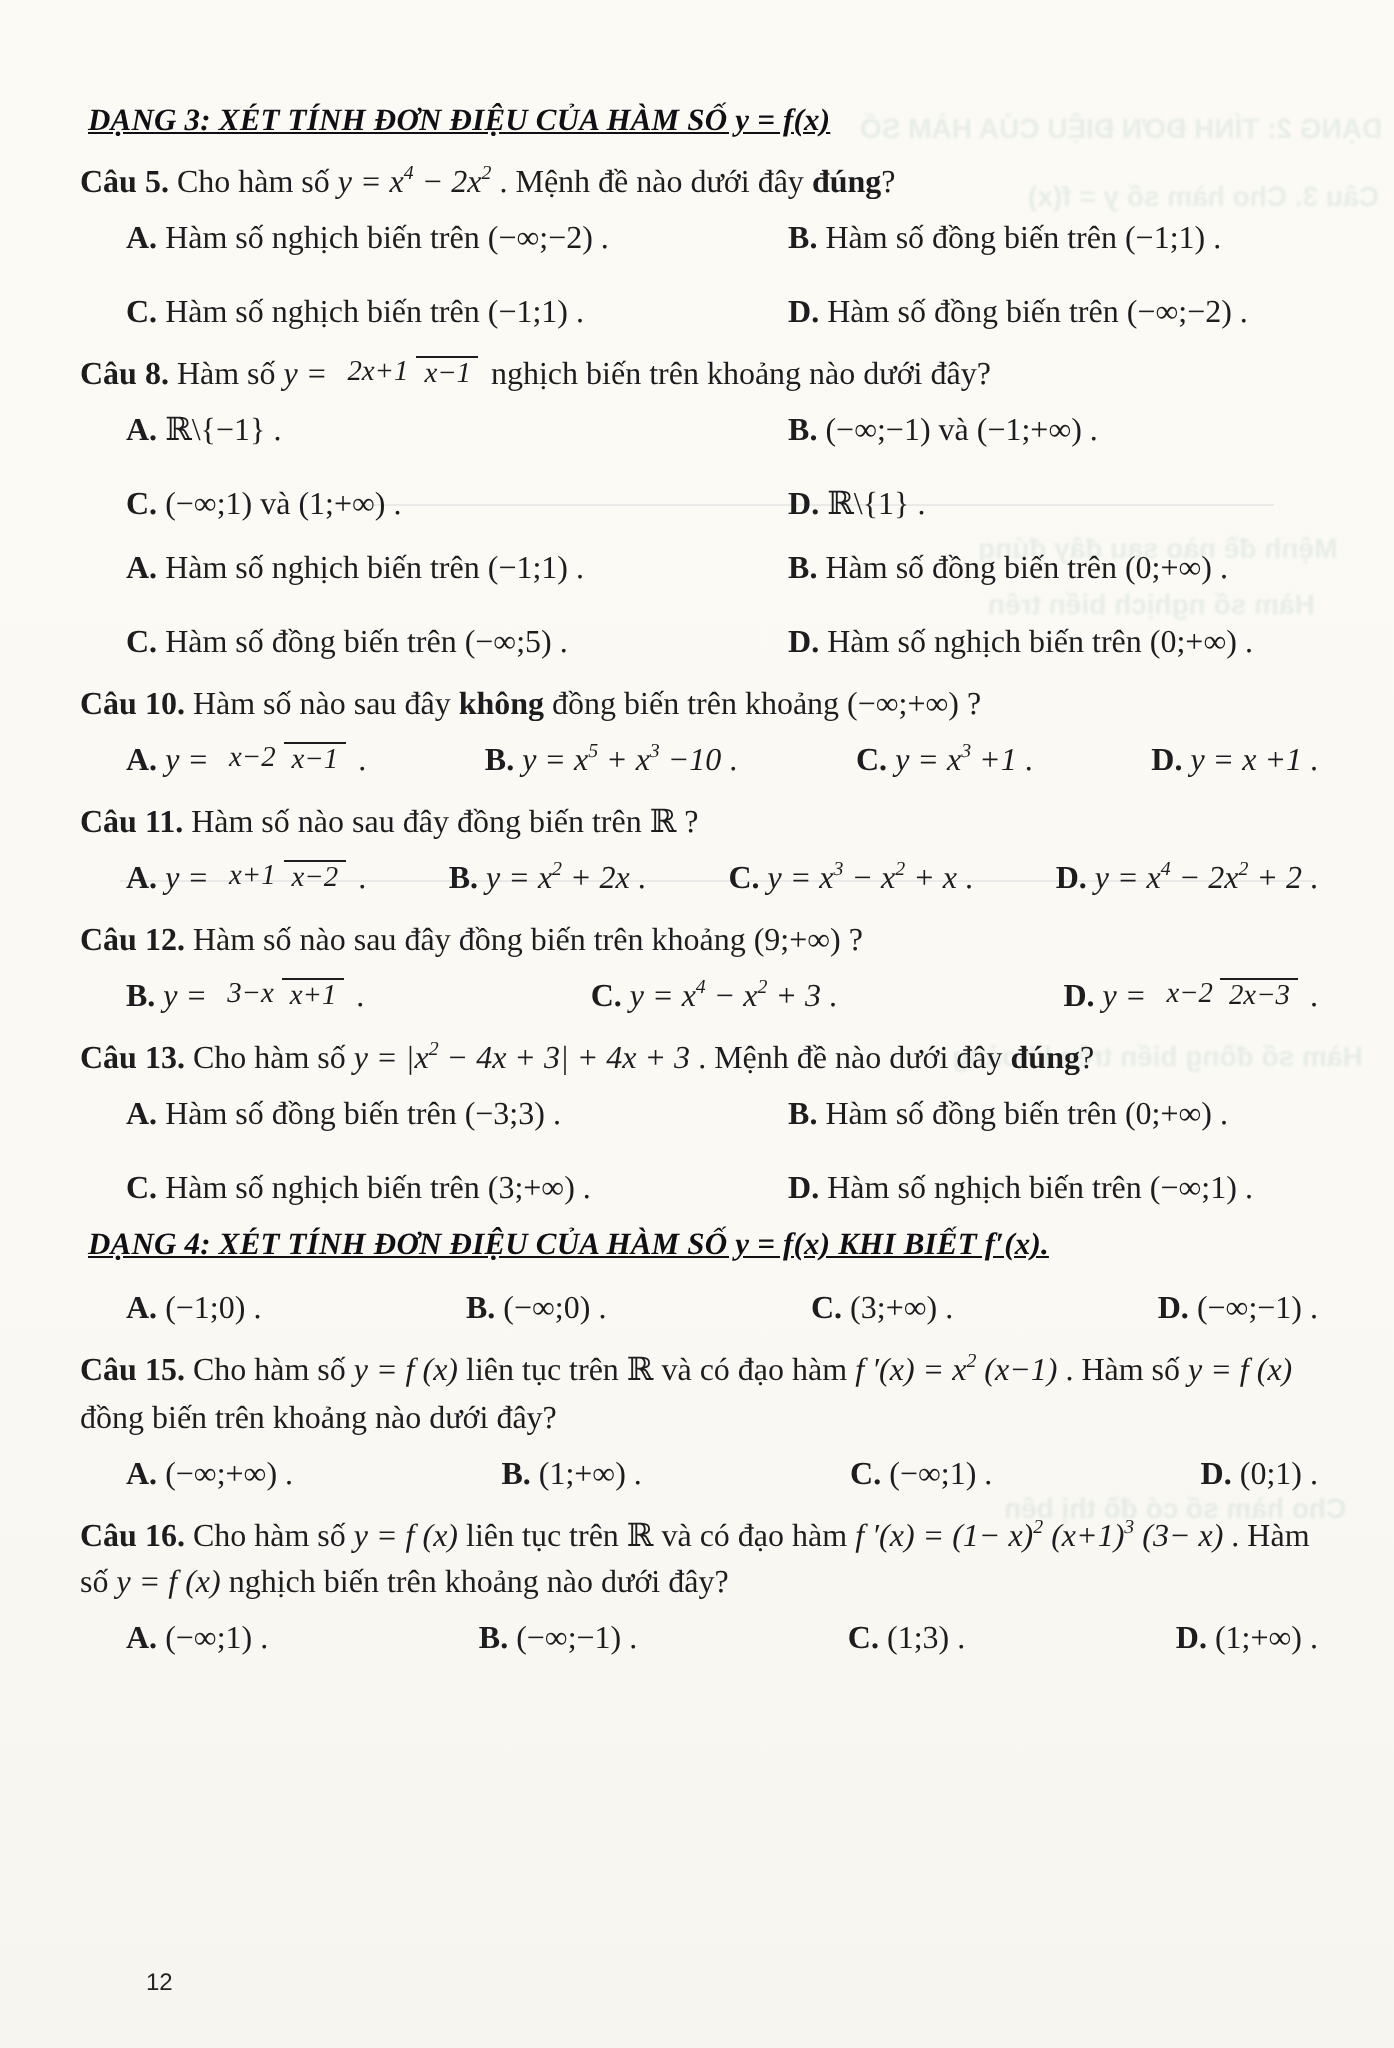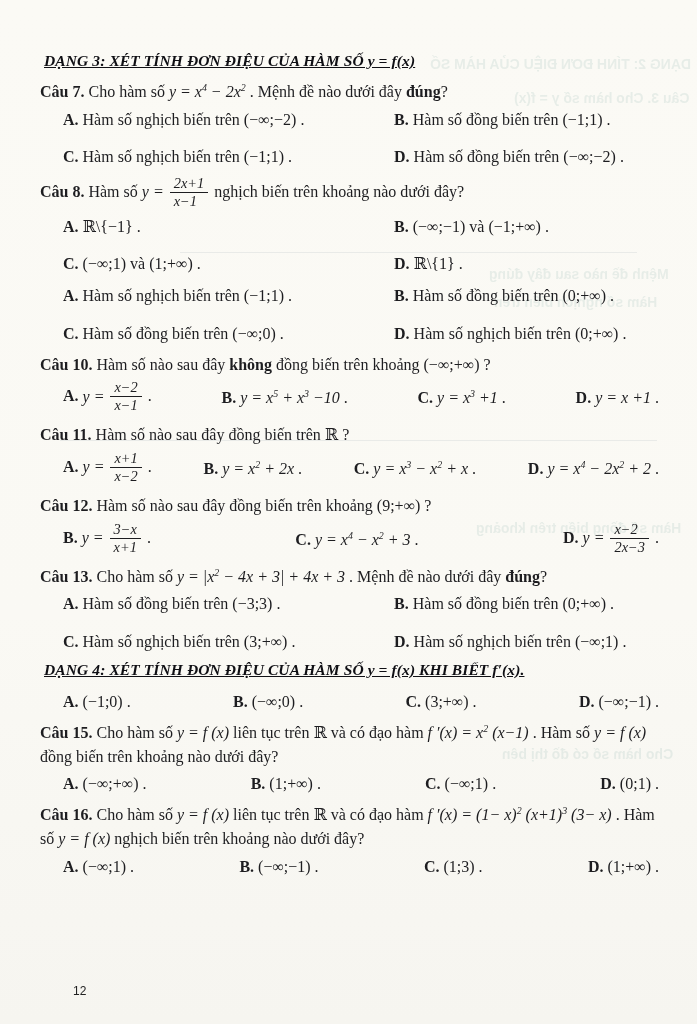--- a/index.html
+++ b/index.html
@@ -28,21 +28,21 @@
   .qlabel{font-weight:bold;}
   .options{margin-left:23px;}
   .options.cols-2{display:grid;grid-template-columns:53% 47%;column-gap:4px;row-gap:2px;gap:12px;}
   .options.cols-4{display:flex;justify-content:space-between;align-items:center;padding-right:6px;gap:40px;}
   .option{font-size:16px;line-height:1.45;padding:1px 0;}
   .opt-letter{font-weight:bold;}
   strong.bold{font-weight:bold;}
   .math{font-style:italic;}
   sup{font-size:.62em;line-height:0;vertical-align:super;font-style:inherit;}
   .frac{
-    display:inline-flex;flex-direction:column;text-align:left;
+    display:inline-flex;flex-direction:row;text-align:right;
     font-size:.9em;line-height:1.18;vertical-align:middle;margin:0 2px;
     position:relative;top:-.08em;
   }
   .frac .num,.frac .den{padding:0 4px;}
   .frac .den{border-top:1.3px solid currentColor;}
   .sqrt{display:inline-flex;align-items:flex-start;margin:0 1px;}
   .sqrt .rad{font-style:normal;transform:scaleY(1.18);transform-origin:top;margin-right:-2px;}
   .sqrt .sq-inner{border-top:1.4px solid currentColor;padding:1px 4px 0 3px;}
   .page-number{
     position:absolute;left:46px;bottom:26px;
@@ -65,21 +65,21 @@
       <span class="ghost" style="top: 746px; right: 24px;">Cho hàm số có đồ thị bên</span>
     </div>
 
   <div class="scan-line" style="left:180px;right:60px;top:252px;"></div>
   <div class="scan-line" style="left:60px;right:40px;top:440px;"></div>
 
   <main class="content">
   <h2 class="section-heading"><span>DẠNG 3: XÉT TÍNH ĐƠN ĐIỆU CỦA HÀM SỐ y = f(x)</span></h2>
 
   <section class="question">
-    <p class="stem"><b class="qlabel">Câu 7.</b> <span class="stem-text">Cho hàm số <span class="math">y = x<sup>4</sup> − 2x<sup>2</sup></span> . Mệnh đề nào dưới đây <strong class="bold">đúng</strong>?</span></p>
+    <p class="stem"><b class="qlabel">Câu 5.</b> <span class="stem-text">Cho hàm số <span class="math">y = x<sup>4</sup> − 2x<sup>2</sup></span> . Mệnh đề nào dưới đây <strong class="bold">đúng</strong>?</span></p>
     <div class="options cols-2">
   <div class="option"><b class="opt-letter">A.</b> <span class="opt-text">Hàm số nghịch biến trên (−∞;−2) .</span></div>
 
   <div class="option"><b class="opt-letter">B.</b> <span class="opt-text">Hàm số đồng biến trên (−1;1) .</span></div>
 
   <div class="option"><b class="opt-letter">C.</b> <span class="opt-text">Hàm số nghịch biến trên (−1;1) .</span></div>
 
   <div class="option"><b class="opt-letter">D.</b> <span class="opt-text">Hàm số đồng biến trên (−∞;−2) .</span></div>
 </div>
   </section>
@@ -99,21 +99,21 @@
   <div class="option"><b class="opt-letter">D.</b> <span class="opt-text">ℝ\{1} .</span></div>
 </div>
   </section>
 
   <section class="question">
     <div class="options cols-2">
   <div class="option"><b class="opt-letter">A.</b> <span class="opt-text">Hàm số nghịch biến trên (−1;1) .</span></div>
 
   <div class="option"><b class="opt-letter">B.</b> <span class="opt-text">Hàm số đồng biến trên (0;+∞) .</span></div>
 
-  <div class="option"><b class="opt-letter">C.</b> <span class="opt-text">Hàm số đồng biến trên (−∞;0) .</span></div>
+  <div class="option"><b class="opt-letter">C.</b> <span class="opt-text">Hàm số đồng biến trên (−∞;5) .</span></div>
 
   <div class="option"><b class="opt-letter">D.</b> <span class="opt-text">Hàm số nghịch biến trên (0;+∞) .</span></div>
 </div>
   </section>
 
   <section class="question">
     <p class="stem"><b class="qlabel">Câu 10.</b> <span class="stem-text">Hàm số nào sau đây <strong class="bold">không</strong> đồng biến trên khoảng (−∞;+∞) ?</span></p>
     <div class="options cols-4">
   <div class="option"><b class="opt-letter">A.</b> <span class="opt-text"><span class="math">y = <span class="frac">
                   <span class="num">x−2</span>

